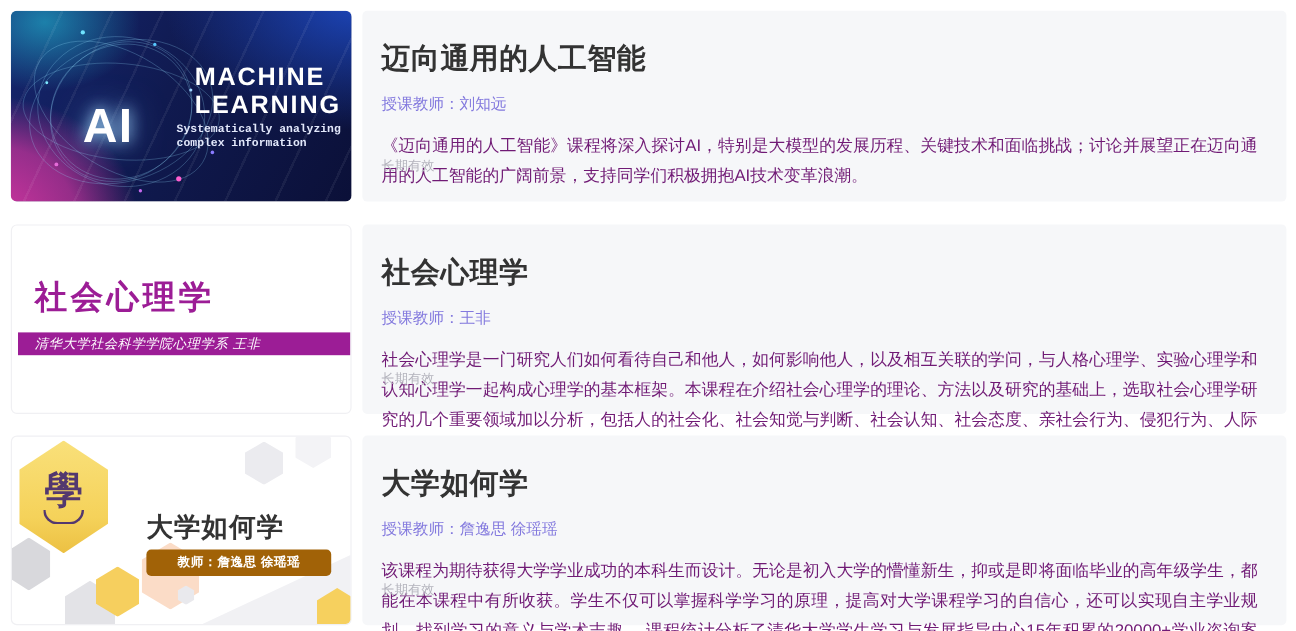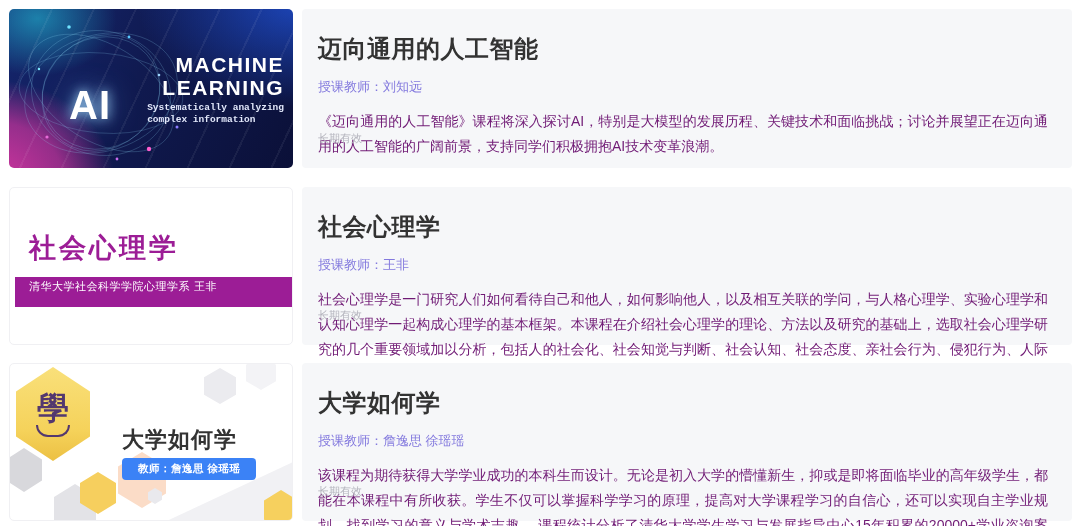--- a/index.html
+++ b/index.html
@@ -28,30 +28,30 @@
       radial-gradient(260px 170px at 102% -4%, rgba(31,78,205,0.85), transparent 62%),
       linear-gradient(120deg, #15266f 0%, #101a50 45%, #0b1038 100%);
   }
   .ml-watermark { position:absolute; inset:0;
     background:repeating-linear-gradient(115deg, rgba(255,255,255,0.06) 0 2px, transparent 2px 38px);
     mix-blend-mode:screen; }
   .ml-mesh { position:absolute; inset:0; }
   .ml-ai { position:absolute; left:60px; top:54px; font-size:40px; font-weight:700; color:#ffffff;
     letter-spacing:1px;
     text-shadow:0 0 12px rgba(170,225,255,0.95), 0 0 28px rgba(120,180,255,0.75);margin-top:20px; }
-  .ml-heading { position:absolute; right:9px; top:44px; text-align:right; color:#ffffff;
+  .ml-heading { position:absolute; right:9px; top:44px; color:#ffffff;
     font-size:21px; line-height:23px; font-weight:800; letter-spacing:1.5px;margin-left:28px; }
   .ml-sub { position:absolute; right:9px; top:93px; text-align:left; color:#e2e8fb;
     font-size:9.5px; line-height:12px; font-weight:600;font-family:Liberation Mono, monospace; }
 
   
   .banner-psy { background:#ffffff; border:1px solid #f0f0f3; }
   .psy-title { position:absolute; left:19px; top:42px; font-family:"DejaVu Serif", serif;
     font-size:27px; font-weight:600; color:#9c1d96; letter-spacing:3px; }
-  .psy-bar { position:absolute; left:5px; right:0; top:89px; height:30px; background:#9c1d96; }
+  .psy-bar { position:absolute; left:5px; right:0; top:89px; height:19px; background:#9c1d96;font-style:italic; }
   .psy-bar-text { padding-left:14px; font-family:"DejaVu Serif", serif; font-size:11px;
     line-height:19px; color:#ffffff; letter-spacing:0.5px; white-space:nowrap; }
 
   
   .banner-learn { background:#ffffff; border:1px solid #f0f0f3; }
   .hexp { position:absolute; clip-path:polygon(50% 0%, 100% 26%, 100% 74%, 50% 100%, 0% 74%, 0% 26%); }
   .hex-big { left:6px; top:3px; width:74px; height:94px;
     background:linear-gradient(180deg,#f9e07a 0%, #f5d25a 68%, #ecc043 100%); }
   .hex-grayA { left:-4px; top:84px;  width:36px; height:44px; background:#d8d8dc; }
   .hex-grayB { left:44px; top:120px; width:42px; height:50px; background:#e3e3e7; }
@@ -63,22 +63,22 @@
   .hex-brYellow { left:auto; right:-6px; bottom:-10px; top:auto; width:34px; height:40px; background:#f6d05e; }
   .corner-diag { position:absolute; right:-44px; bottom:-50px; width:170px; height:84px;
     background:#f1f1f4; transform:rotate(-25deg); }
   .logo-glyph { position:absolute; left:6px; top:3px; width:74px; height:94px;
     display:flex; align-items:center; justify-content:center; flex-direction:column; }
   .logo-char { font-size:32px; color:#53386f; font-weight:700; line-height:1; }
   .logo-arc { width:34px; height:12px; border:2px solid #53386f; border-top:none;
     border-radius:0 0 30px 30px; margin-top:1px; }
   .learn-org { position:absolute; left:112px; top:46px; font-size:11.5px; color:#777780; }
   .learn-title { position:absolute; left:112px; top:61px; font-size:22px; font-weight:700; color:#333333; letter-spacing:1px; }
-  .learn-badge { position:absolute; left:112px; top:94px; background:#3b82f6; color:#ffffff;
-    font-size:10.5px; font-weight:600; padding:4px 16px; border-radius:4px; letter-spacing:0.5px; }
+  .learn-badge { position:absolute; left:112px; top:94px; background:#a16207; color:#ffffff;
+    font-size:10.5px; font-weight:600; padding:4px 26px; border-radius:4px; letter-spacing:0.5px; }
 </style>
 </head>
 <body>
 
 <div class="row row1">
   <div class="banner banner-ml">
     <svg class="ml-mesh" width="284" height="159" viewBox="0 0 284 159">
       <g fill="none" stroke="rgba(150,225,255,0.28)" stroke-width="0.7">
         <ellipse cx="92" cy="84" rx="78" ry="58" transform="rotate(-18 92 84)"></ellipse>
         <ellipse cx="92" cy="84" rx="70" ry="62" transform="rotate(14 92 84)"></ellipse>

